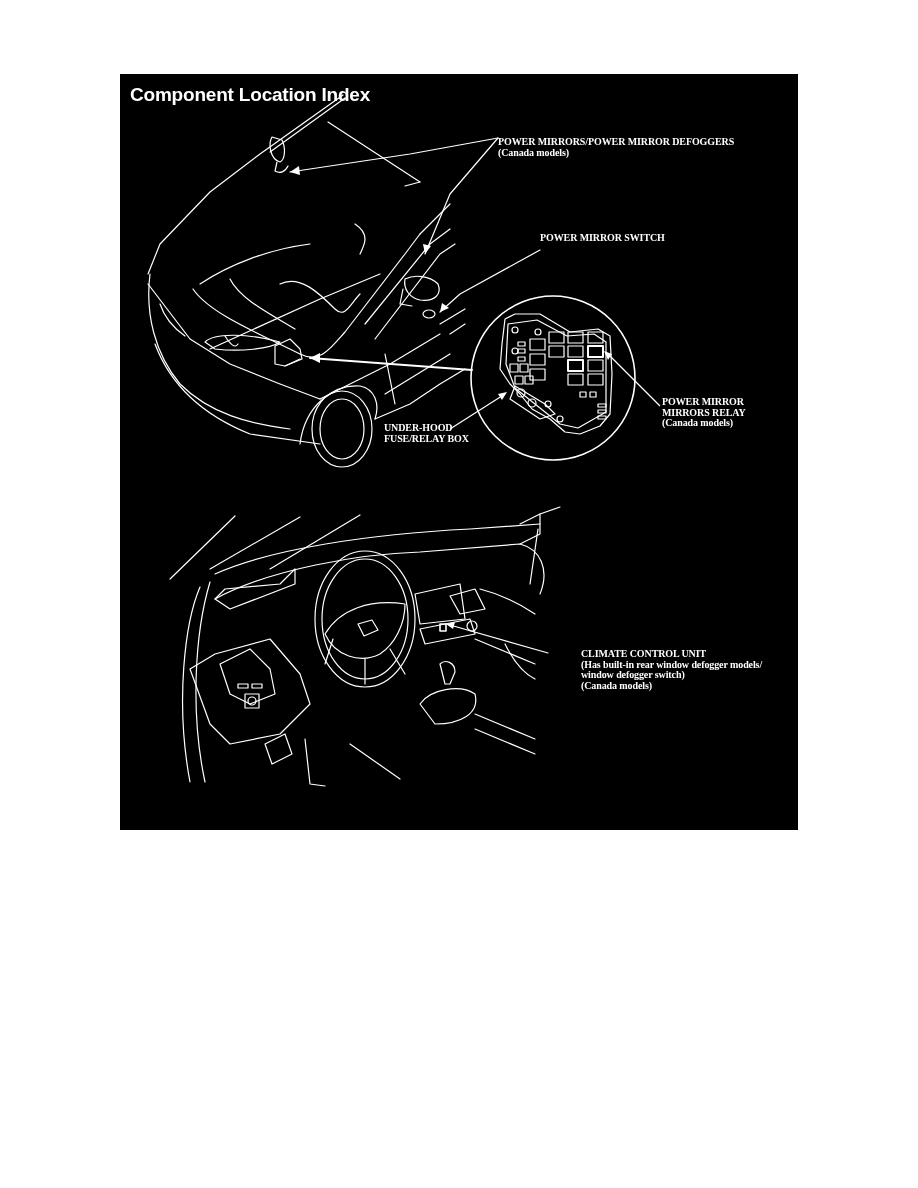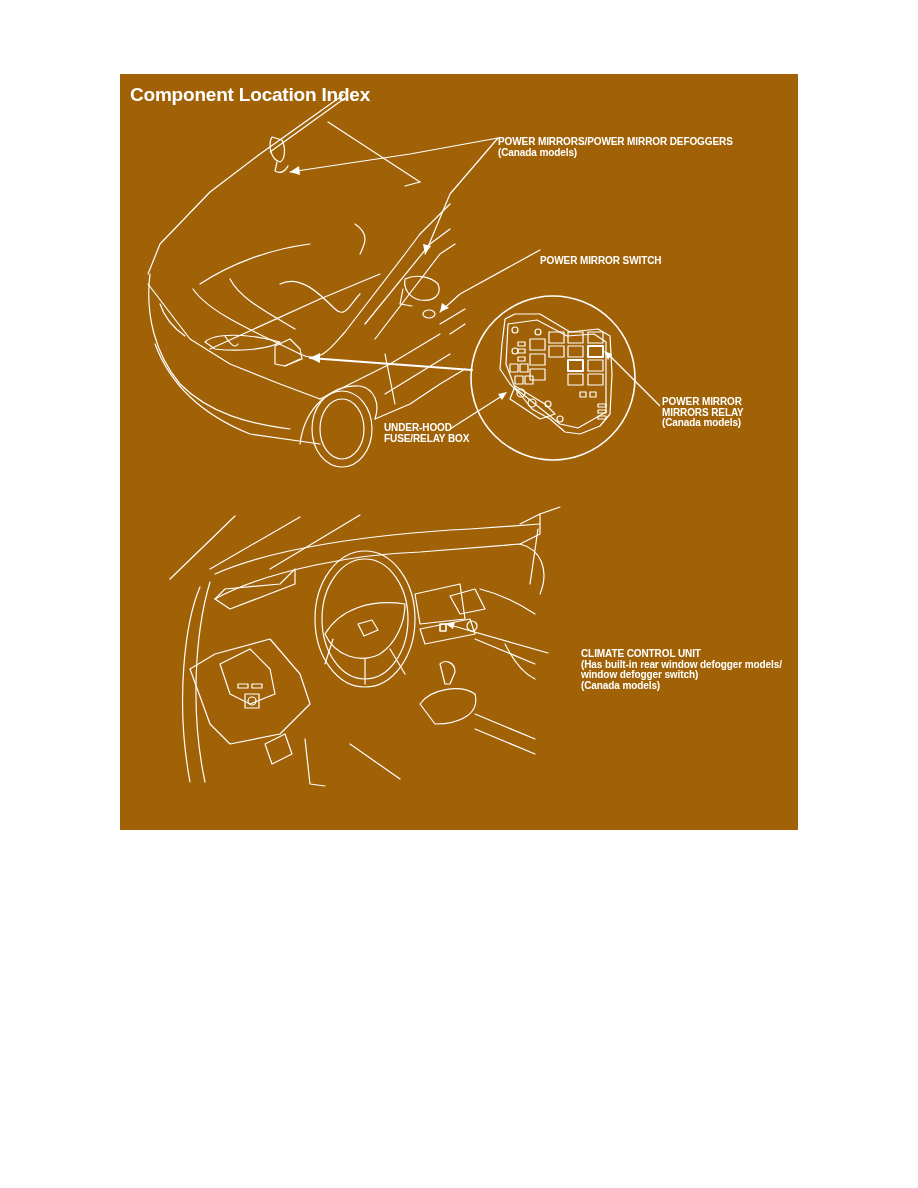--- a/index.html
+++ b/index.html
@@ -1,27 +1,27 @@
 <!DOCTYPE html>
 <html><head>
   <meta charset="utf-8">
   <style>
     html, body { margin: 0; padding: 0; background: #ffffff; }
     body { width: 918px; height: 1188px; position: relative; overflow: hidden; }
     .panel {
       position: absolute; left: 120px; top: 74px; width: 678px; height: 756px;
-      background: #a16207; overflow: hidden;
+      background: #000000; overflow: hidden;
     }
     .title {
       position: absolute; left: 10px; top: 10px;
       font-family: "Liberation Sans", sans-serif; font-weight: bold;
       font-size: 19px; color: #ffffff; letter-spacing: -0.2px;
     }
     .label {
-      position: absolute; font-family: Liberation Sans, sans-serif;
+      position: absolute; font-family: Liberation Serif, serif;
       font-weight: bold; font-size: 10px; line-height: 10.5px; color: #ffffff;
       white-space: nowrap; letter-spacing: -0.1px;
     }
     .label div { display: block; }
     svg.art { position: absolute; left: 0; top: 0; }
     svg.art * { vector-effect: non-scaling-stroke; }
   </style>
 </head>
 <body>
 
@@ -188,21 +188,21 @@
 
     <path d="M330,551 L428,579"></path>
     <polygon points="326,550 335,548 333,555" fill="#ffffff" stroke="none"></polygon>
   </svg>
 
   <div class="label" style="left:378px; top:63px;">
     <div>POWER MIRRORS/POWER MIRROR DEFOGGERS</div>
     <div>(Canada models)</div>
   </div>
 
-  <div class="label" style="left:420px; top:182px;">
+  <div class="label" style="left:420px; top:159px;">
     <div>POWER MIRROR SWITCH</div>
   </div>
 
   <div class="label" style="left:264px; top:349px;">
     <div>UNDER-HOOD</div>
     <div>FUSE/RELAY BOX</div>
   </div>
 
   <div class="label" style="left:542px; top:323px;">
     <div>POWER MIRROR</div>

